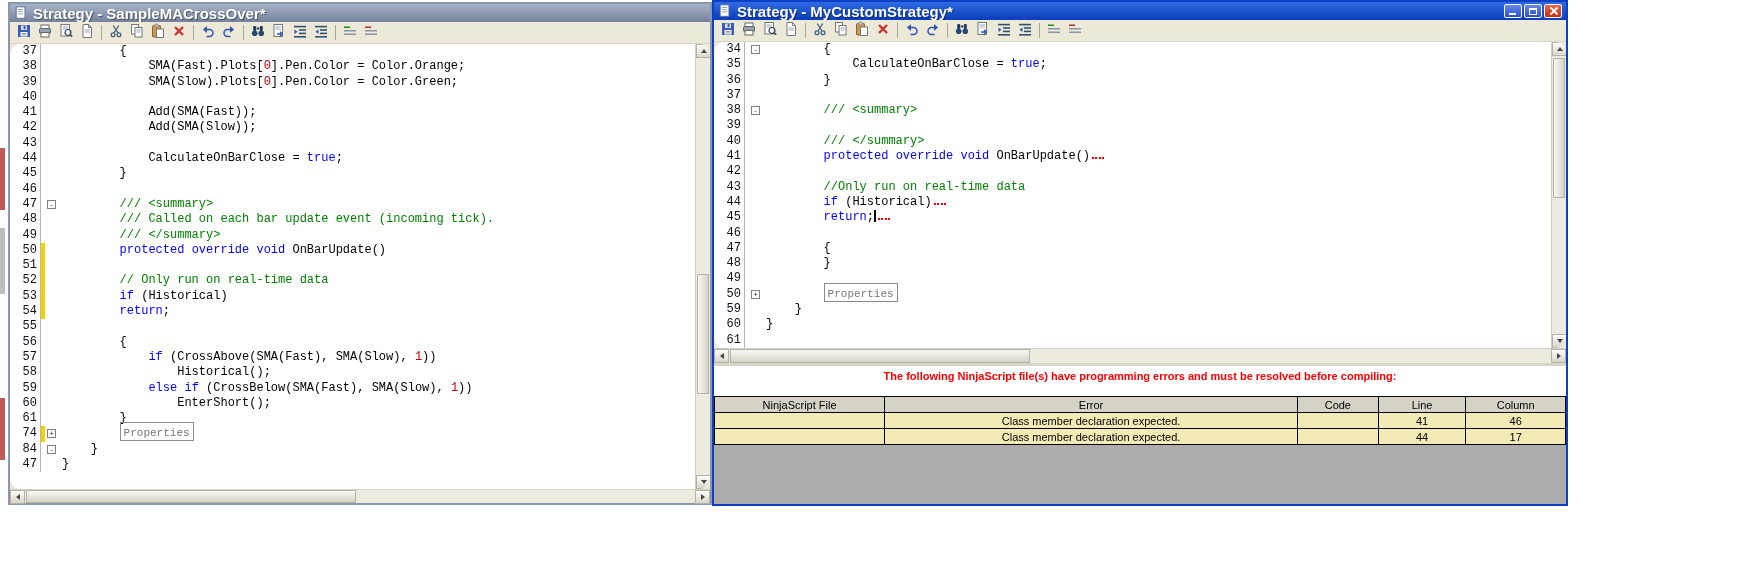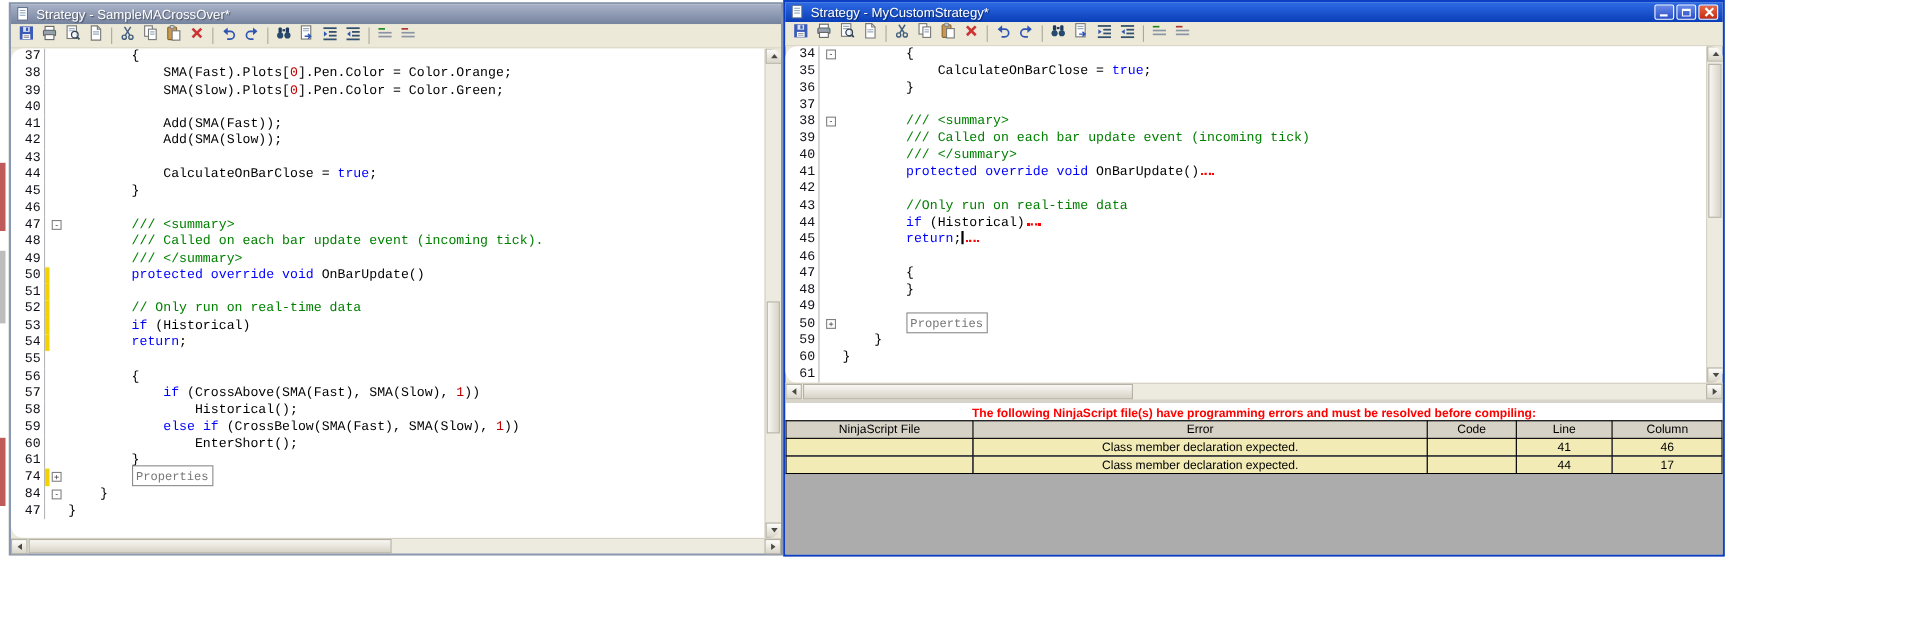--- a/index.html
+++ b/index.html
@@ -14,21 +14,21 @@
   .f2 { left:0; top:228px; width:5px; height:66px; background:#bdbdbd; }
   .f3 { left:0; top:398px; width:5px; height:62px; background:#c05a5a; }
 
   .window { position:absolute; display:flex; flex-direction:column; background:#ECE9D8; }
   #left-window  { left:8px;  top:2px; width:704px; height:503px; border:2px solid #8A97B1; }
   #right-window { left:712px; top:0;  width:856px; height:506px; border:2px solid #0C3FC4; }
 
   .titlebar { height:18px; flex:0 0 auto; display:flex; align-items:center; gap:4px; padding:0 4px; }
   #left-window  .titlebar { background:linear-gradient(180deg, var(--inactA), var(--inactB)); }
   #right-window .titlebar { background:linear-gradient(180deg, var(--actA), var(--actB)); }
-  .title-text { color:#fff; font-weight:normal; font-size:12px; white-space:nowrap; text-shadow:1px 1px 1px rgba(0,0,0,.45); }
+  .title-text { color:#fff; font-weight:bold; font-size:15px; white-space:nowrap; text-shadow:1px 1px 1px rgba(0,0,0,.45); }
   .wicon { width:15px; height:15px; display:flex; align-items:center; }
   .wicon svg { width:14px; height:14px; }
 
   .winbtns { margin-left:auto; display:flex; gap:2px; }
   .winbtn { width:18px; height:14px; border:1px solid #fff; border-radius:2px;
             display:flex; align-items:center; justify-content:center; position:relative; }
   .winbtn.b-minimize, .winbtn.b-maximize { background:linear-gradient(180deg,#6a8ae8,#2a50c8); }
   .winbtn.b-close { background:linear-gradient(180deg,#e8694a,#c42c10); }
   .g-min { width:7px; height:2px; background:#fff; position:absolute; bottom:2px; left:4px; }
   .g-res { width:8px; height:7px; border:1px solid #fff; border-top-width:2px; }
@@ -77,21 +77,21 @@
   .sb-thumb  { position:absolute; left:1px; right:1px; background:linear-gradient(90deg,#f8f7f3,#d7d3c6); border:1px solid #b5b2a5; }
   .sb-hthumb { position:absolute; top:0; bottom:0; background:linear-gradient(180deg,#f8f7f3,#d7d3c6); border:1px solid #b5b2a5; }
   .tri { width:0; height:0; }
   .tri.t-up    { border-left:3.5px solid transparent; border-right:3.5px solid transparent; border-bottom:4.5px solid #4a4a42; }
   .tri.t-down  { border-left:3.5px solid transparent; border-right:3.5px solid transparent; border-top:4.5px solid #4a4a42; }
   .tri.t-left  { border-top:3.5px solid transparent; border-bottom:3.5px solid transparent; border-right:4.5px solid #4a4a42; }
   .tri.t-right { border-top:3.5px solid transparent; border-bottom:3.5px solid transparent; border-left:4.5px solid #4a4a42; }
 
   .splitter { flex:0 0 3px; background:#D8D4C8; }
   .error-panel { flex:1 1 auto; display:flex; flex-direction:column; background:#ACACAC; overflow:hidden; }
-  .err-msg { background:#fff; color:var(--err); font-weight:bold; font-size:11px; text-align:center; padding:4px 0 0; }
+  .err-msg { background:#fff; color:var(--err); font-weight:bold; font-size:11px; text-align:center; padding:4px 0 14px; }
   table.err { width:100%; border-collapse:collapse; font-size:11px; table-layout:fixed; }
   table.err th { background:var(--thbg); border:1px solid #000; font-weight:normal; height:16px; padding:0 2px; text-align:center; }
   table.err td { background:var(--rowbg); border:1px solid #000; height:16px; padding:0 2px; text-align:center;
                  overflow:hidden; white-space:nowrap; }
   .err-fill { flex:1 1 auto; background:#ACACAC; }
 </style>
 </head>
 <body>
 
 <div id="stage">
@@ -661,21 +661,20 @@
             <span class="foldm">
               <span class="foldbox">-</span>
             </span>
             <span class="codetxt"><span class="sc">        /// &lt;summary&gt;</span></span>
           </div>
           <div class="cl">
             <span class="ln">39</span>
             <span class="lnsep"></span>
             <span class="chg"></span>
             <span class="foldm"></span>
-            <span class="codetxt"><span class="sc">        /// Called on each bar update event (incoming tick)</span></span>
           </div>
           <div class="cl">
             <span class="ln">40</span>
             <span class="lnsep"></span>
             <span class="chg"></span>
             <span class="foldm"></span>
             <span class="codetxt"><span class="sc">        /// &lt;/summary&gt;</span></span>
           </div>
           <div class="cl">
             <span class="ln">41</span>

